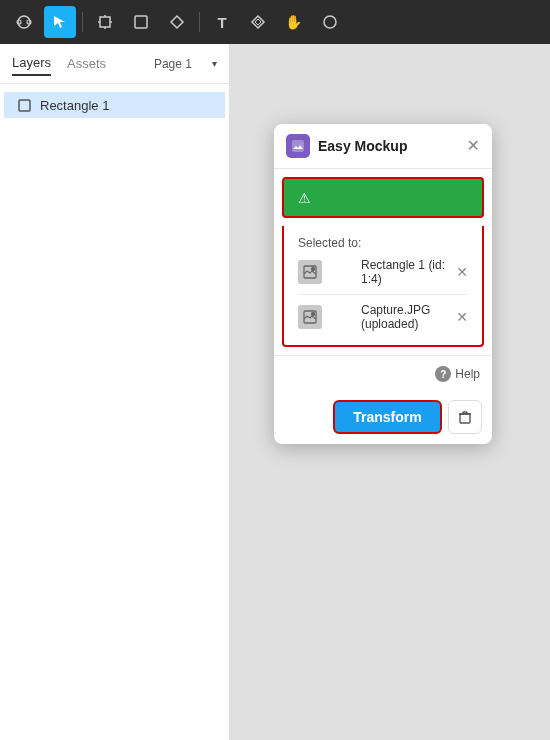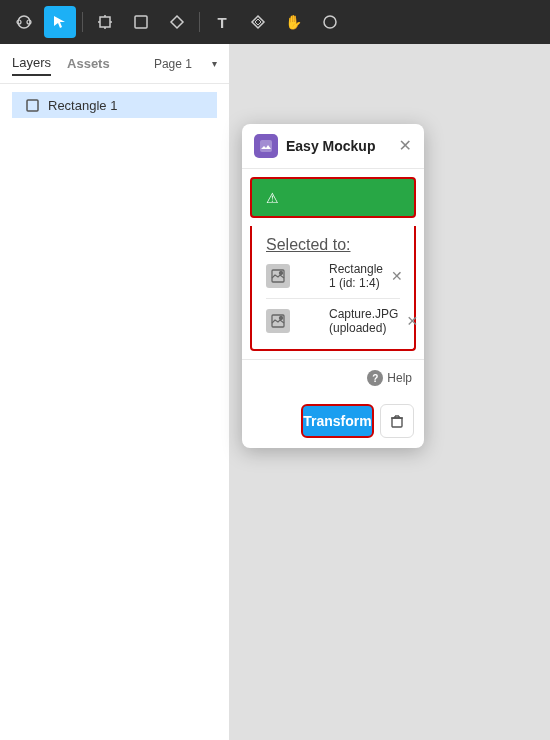--- a/index.html
+++ b/index.html
@@ -72,34 +72,34 @@
       cursor: pointer;
       padding: 4px 0;
       font-weight: 500;
     }
     .sidebar-tab.active {
       color: #333;
       border-bottom: 2px solid #333;
     }
     .sidebar-tab.inactive {
       color: #888;
-      font-weight: 700;
+      font-weight: 400;
     }
     .page-selector {
       margin-left: auto;
       font-size: 12px;
       color: #555;
       cursor: pointer;
       display: flex;
       align-items: center;
       gap: 20px;
       text-align: center;
     }
     .sidebar-items {
-      padding: 8px 12px;
+      padding: 8px 4px;
     }
     .layer-item {
       display: flex;
       align-items: center;
       padding: 5px 12px;
       cursor: pointer;
       gap: 8px;
       font-size: 13px;
       color: #333;
     }
@@ -123,22 +123,22 @@
       position: relative;
       display: flex;
       align-items: flex-start;
       justify-content: flex-start;
     }
 
     
     .plugin-panel {
       position: absolute;
       top: 80px;
-      left: 12px;
-      width: 182px;
+      left: 44px;
+      width: 218px;
       background: #ffffff;
       border-radius: 8px;
       box-shadow: 0 4px 20px rgba(0,0,0,0.25);
       overflow: hidden;
     }
     .plugin-header {
       display: flex;
       align-items: center;
       padding: 10px 12px;
       border-bottom: 1px solid #e8e8e8;
@@ -195,24 +195,23 @@
 
     
     .selection-area {
       padding: 10px 14px;
       border: 2px solid #cc0000;
       margin: 0 8px 8px 8px;
       border-top: none;
       border-radius: 0 0 4px 4px;
     }
     .selection-label {
-      font-size: 16px;
+      font-size: 12px;
       color: #555;
       margin-bottom: 8px;
-      text-decoration: underline;
     }
     .selection-item {
       display: flex;
       align-items: center;
       gap: 8px;
       margin-bottom: 4px;
     }
     .selection-thumb {
       width: 24px;
       height: 24px;

